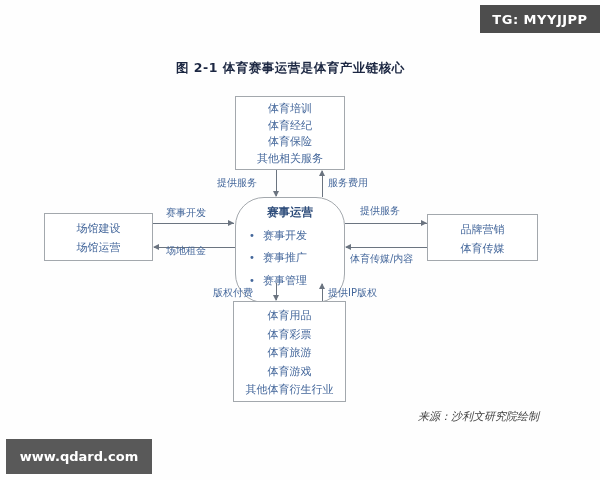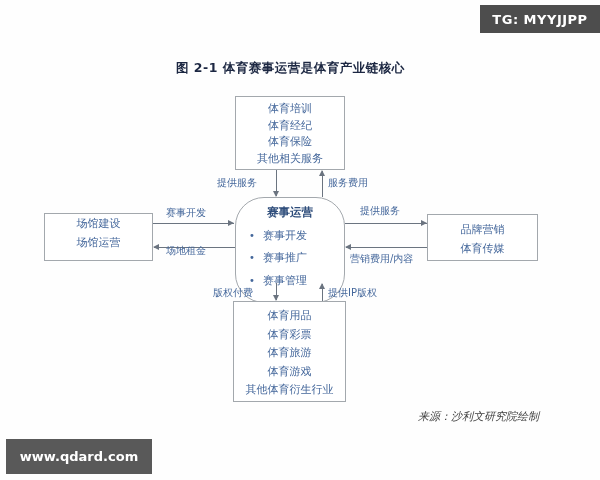--- a/index.html
+++ b/index.html
@@ -31,21 +31,21 @@
     font-size:11px;font-style:italic;color:var(--source-text,#3f3f3f);white-space:nowrap;
   }
   
   .box{
     position:absolute;background:#fff;border:1px solid var(--box-border,#a3a8ad);
     box-sizing:border-box;color:var(--box-text,#44679b);font-size:11px;text-align:center;
   }
   .box .line{white-space:nowrap;}
   .top-box{left:235px;top:96px;width:110px;height:74px;padding-top:4px;}
   .top-box .line{line-height:16.5px;}
-  .left-box{left:44px;top:213px;width:109px;height:48px;}
+  .left-box{left:44px;top:213px;width:109px;height:48px;padding-top:5px;}
   .left-box .line{line-height:19px;}
   .right-box{left:427px;top:214px;width:111px;height:47px;padding-top:5px;}
   .right-box .line{line-height:19px;}
   .bottom-box{left:233px;top:301px;width:113px;height:101px;padding-top:5px;}
   .bottom-box .line{line-height:18.5px;}
   .center-box{left:235px;top:197px;width:110px;height:106px;border-radius:29px;}
   .center-title{
     margin-top:7px;text-align:center;font-weight:bold;
     color:var(--center-title,#2e4d7b);font-size:11.5px;
   }
@@ -128,21 +128,21 @@
   <div class="hline" style="left:154px;top:247px;width:81px;"></div>
   <div class="arr left" style="left:153px;top:243.5px;"></div>
   <div class="edge-label" style="left:166px;top:206px;">赛事开发</div>
   <div class="edge-label" style="left:166px;top:244px;">场地租金</div>
 
   <div class="hline" style="left:345px;top:223px;width:82px;"></div>
   <div class="arr right" style="left:421px;top:219.5px;"></div>
   <div class="hline" style="left:346px;top:247px;width:81px;"></div>
   <div class="arr left" style="left:345px;top:243.5px;"></div>
   <div class="edge-label" style="left:360px;top:204px;">提供服务</div>
-  <div class="edge-label" style="left:350px;top:252px;">营销费用/内容</div>
+  <div class="edge-label" style="left:350px;top:252px;">体育传媒/内容</div>
 
   <div class="vline" style="left:276px;top:283px;height:17px;"></div>
   <div class="arr down" style="left:272.5px;top:295px;"></div>
   <div class="vline" style="left:322px;top:284px;height:17px;"></div>
   <div class="arr up" style="left:318.5px;top:283px;"></div>
   <div class="edge-label" style="left:213px;top:286px;">版权付费</div>
   <div class="edge-label" style="left:328px;top:286px;">提供IP版权</div>
 
   <div class="source-note">来源：沙利文研究院绘制</div>
 

